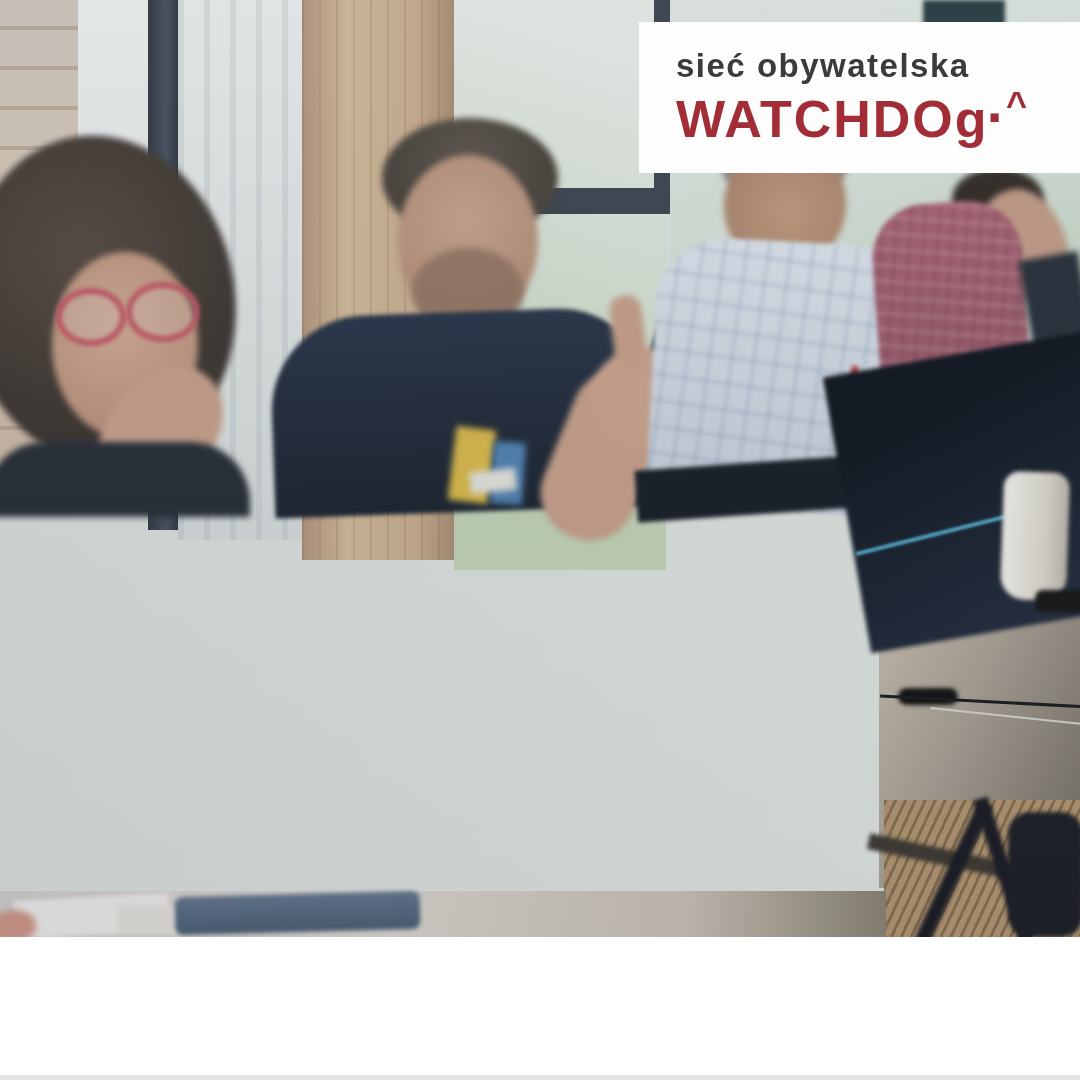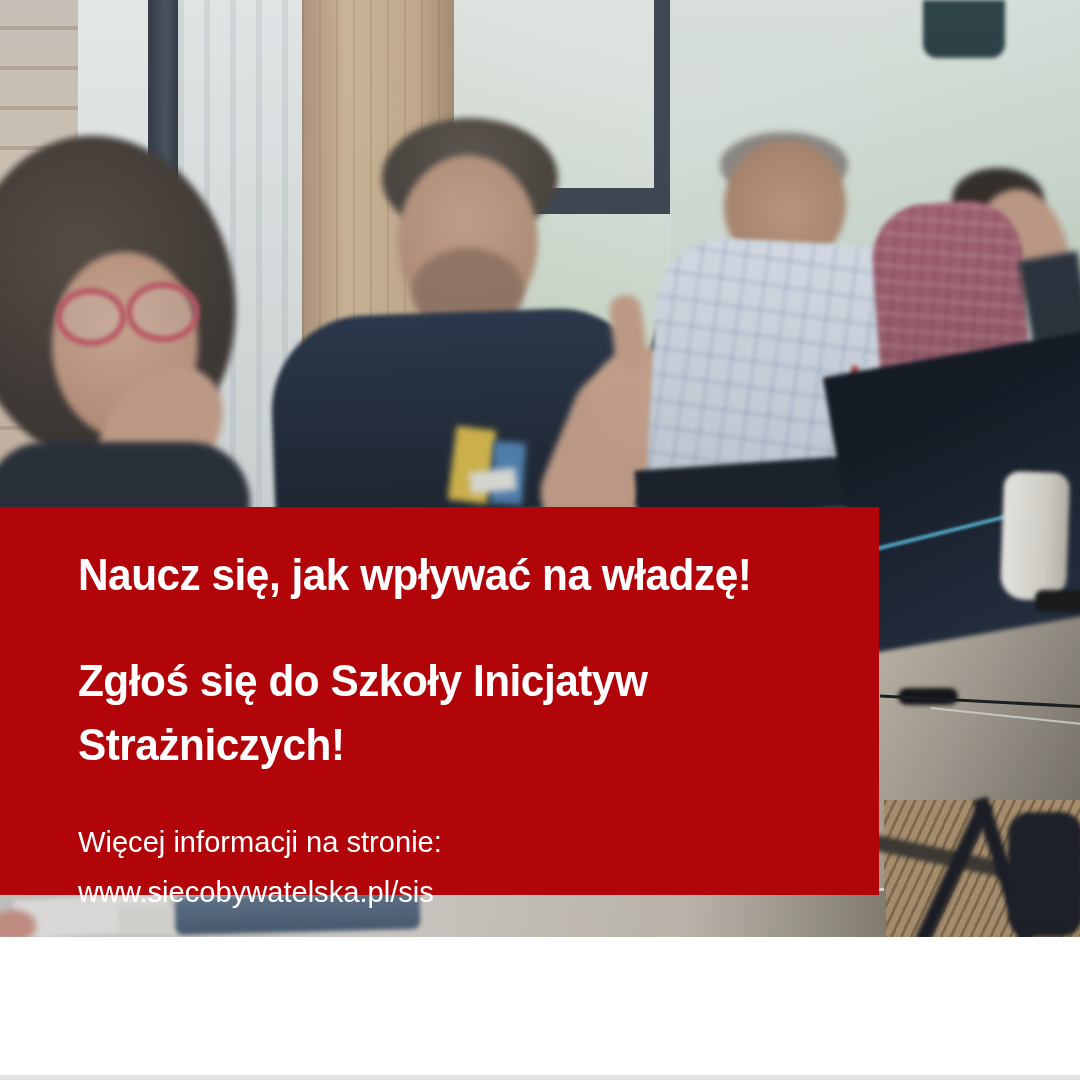--- a/index.html
+++ b/index.html
@@ -212,31 +212,28 @@
     <div class="abs chairBlob soft"></div>
 
     <div class="abs strip"></div>
     <div class="abs paper1 soft"></div>
     <div class="abs paper2 soft"></div>
     <div class="abs notebook soft"></div>
     <div class="abs fingers blurred"></div>
     <div class="abs tone"></div>
   </div>
 
-
-  <div class="abs banner" style="background: rgb(178, 5, 10); color: rgb(255, 255, 255);">
-    <div class="h1">Naucz się, jak wpływać na władzę!</div>
-    <div class="h2">Zgłoś się do Szkoły Inicjatyw</div>
-    <div class="h2">Strażniczych!</div>
-    <div class="info">
-      <div>Więcej informacji na stronie:</div>
-      <div>www.siecobywatelska.pl/sis</div>
+  <div class="abs logo-card">
+    <div class="tagline" style="color: rgb(59, 59, 59);">sieć obywatelska</div>
+    <div class="brandline" style="color: rgb(162, 45, 55);">
+      <span class="brand-main">watchdo</span><span class="brand-g">g</span><span class="brand-dot">·</span><span class="brand-caret">^</span>
     </div>
   </div>
 
+
   <div class="abs footer">
     
     
     
     
     
   </div>
 
 </div>
 

